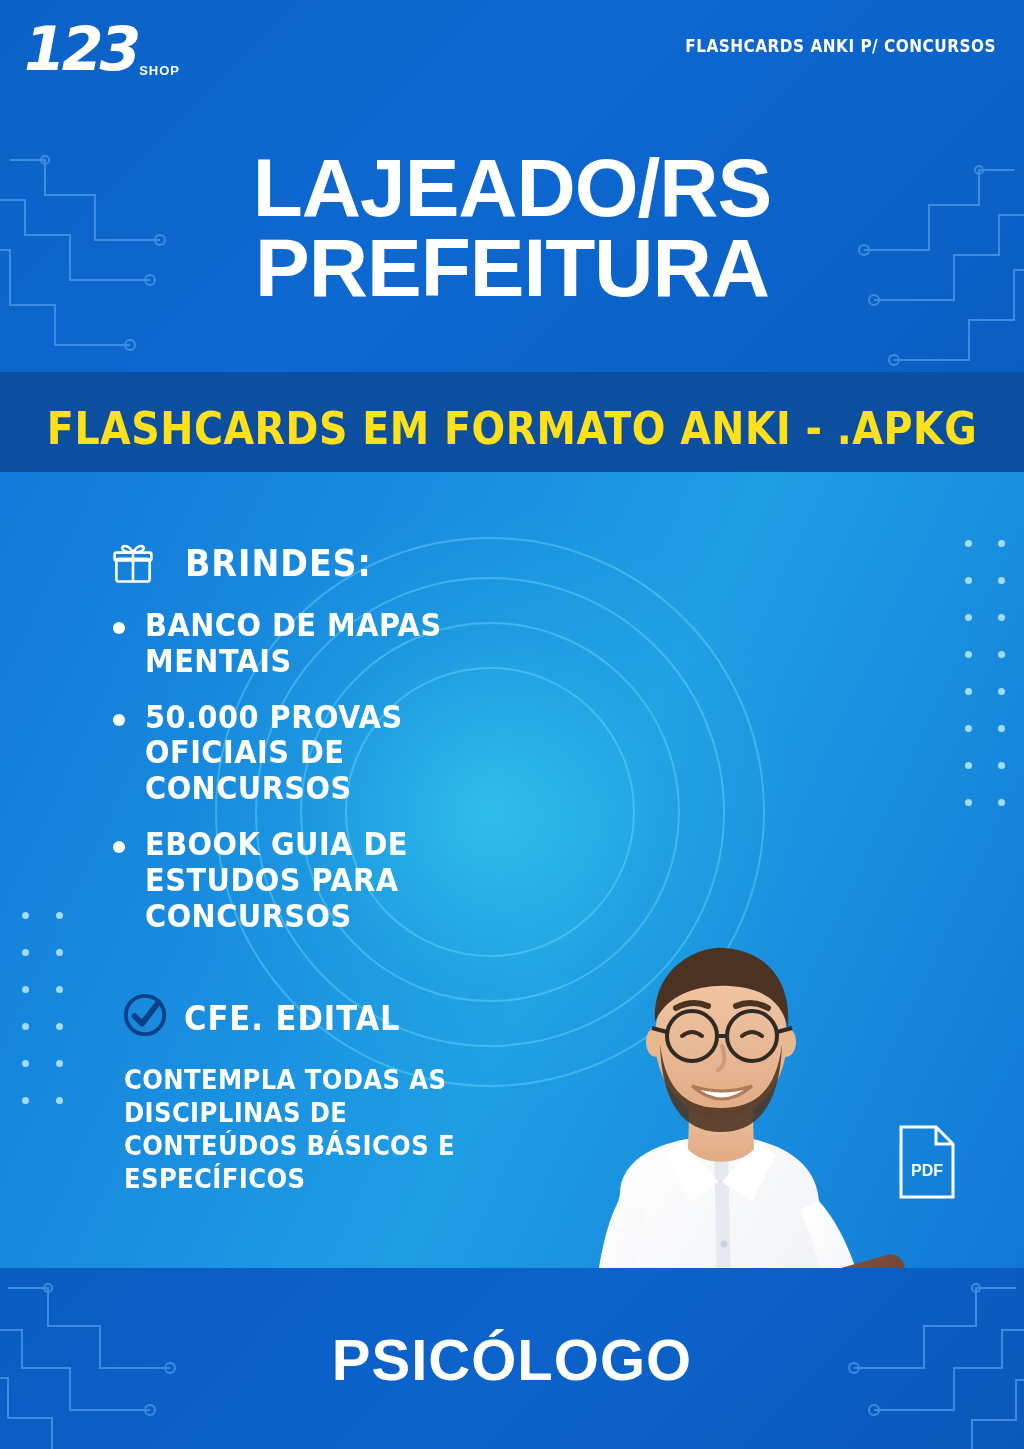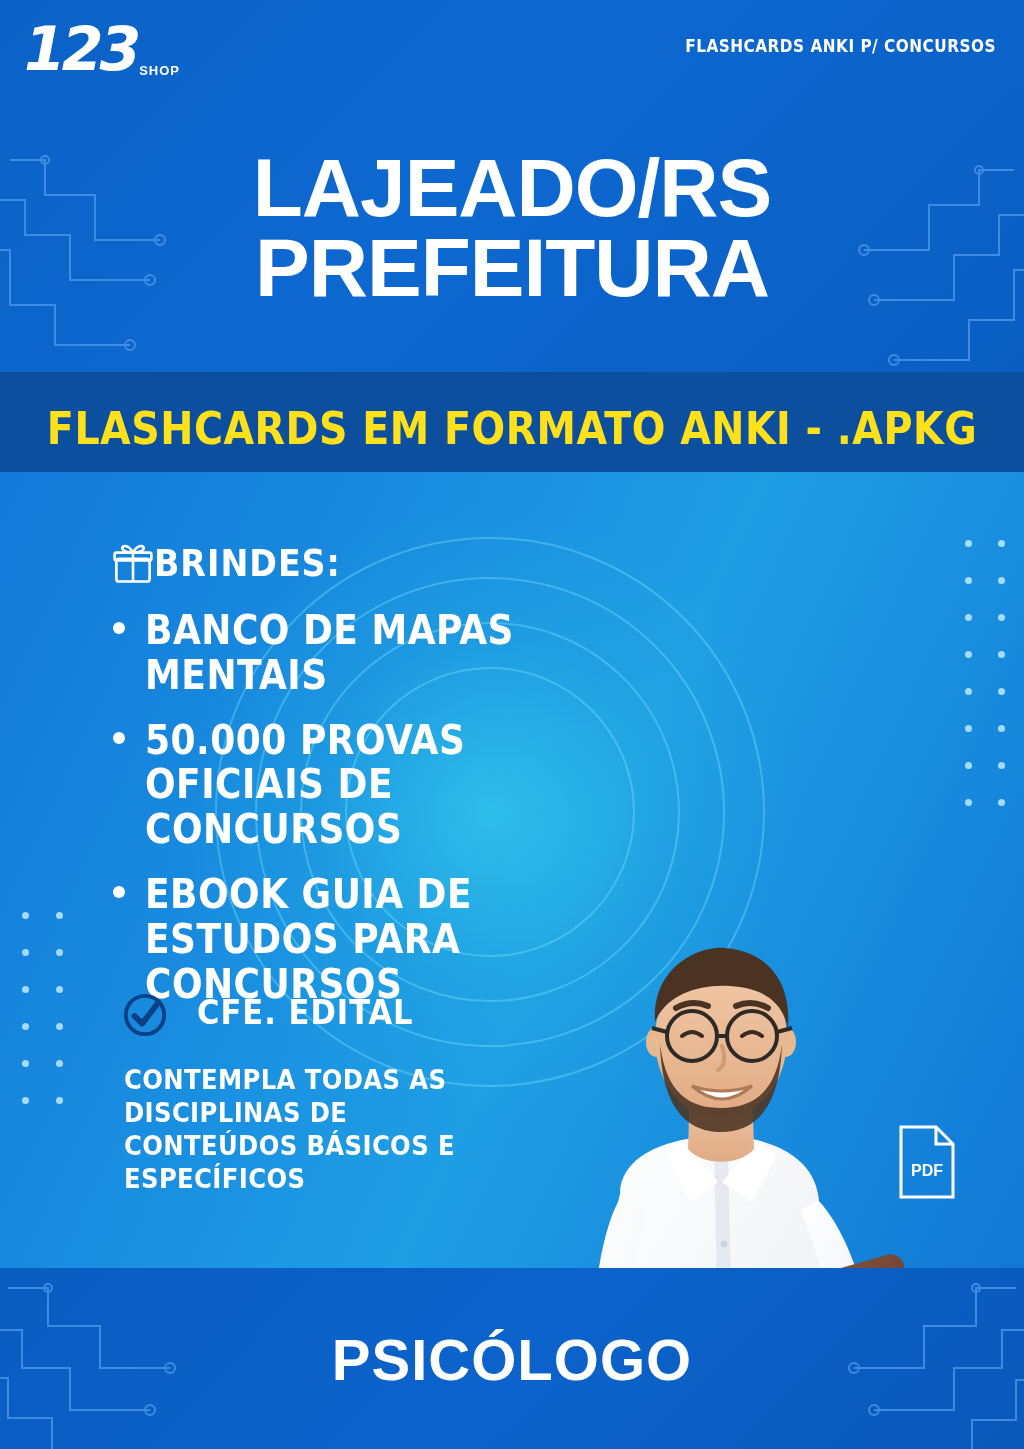--- a/index.html
+++ b/index.html
@@ -142,63 +142,63 @@
     border-radius: 50%;
     background: rgba(200, 240, 255, 0.8);
   }
 
   
   .brindes-head {
     position: absolute;
     top: 70px; left: 112px;
     display: flex;
     align-items: center;
-    gap: 0;
+    gap: 31px;
   }
   .gift-icon { width: 42px; height: 42px; }
   .brindes-title {
     font-size: 37px;
     font-weight: bold;
     color: #ffffff;
     letter-spacing: 1px;
     font-family: "DejaVu Sans Condensed", "Liberation Sans", sans-serif;
   }
 
   .bullets {
     position: absolute;
     top: 136px; left: 105px;
     width: 440px;
     list-style: none;
   }
   .bullets li {
     position: relative;
     padding-left: 40px;
     margin-bottom: 20px;
-    font-size: 40px;
+    font-size: 32px;
     font-weight: bold;
     line-height: 1.12;
     color: #ffffff;
     letter-spacing: 0.5px;
     font-family: "DejaVu Sans Condensed", "Liberation Sans", sans-serif;
   }
   .bullets li::before {
     content: "";
     position: absolute;
     left: 8px; top: 14px;
     width: 12px; height: 12px;
     border-radius: 50%;
     background: #ffffff;
   }
 
   .cfe-head {
     position: absolute;
     top: 520px; left: 122px;
     display: flex;
-    align-items: flex-start;
-    gap: 29px;
+    align-items: flex-end;
+    gap: 16px;
   }
   .check-icon { width: 46px; height: 46px; }
   .cfe-title {
     font-size: 34px;
     font-weight: bold;
     color: #ffffff;
     letter-spacing: 1px;
     font-family: "DejaVu Sans Condensed", "Liberation Sans", sans-serif;
   }
   .cfe-body {

